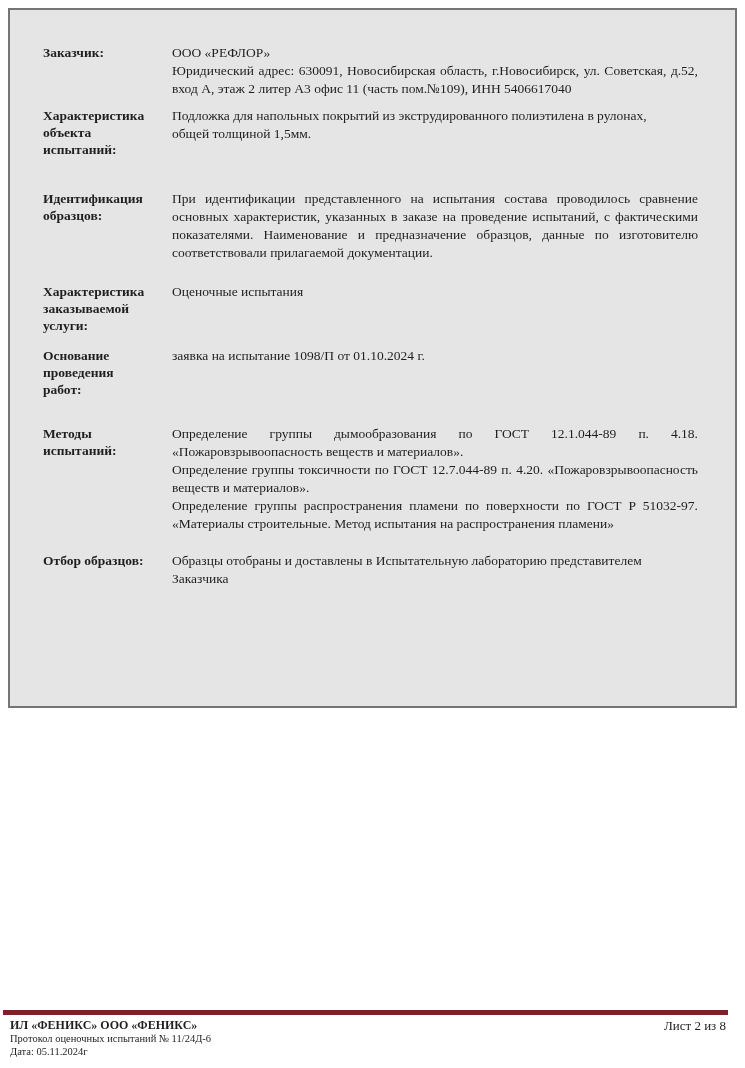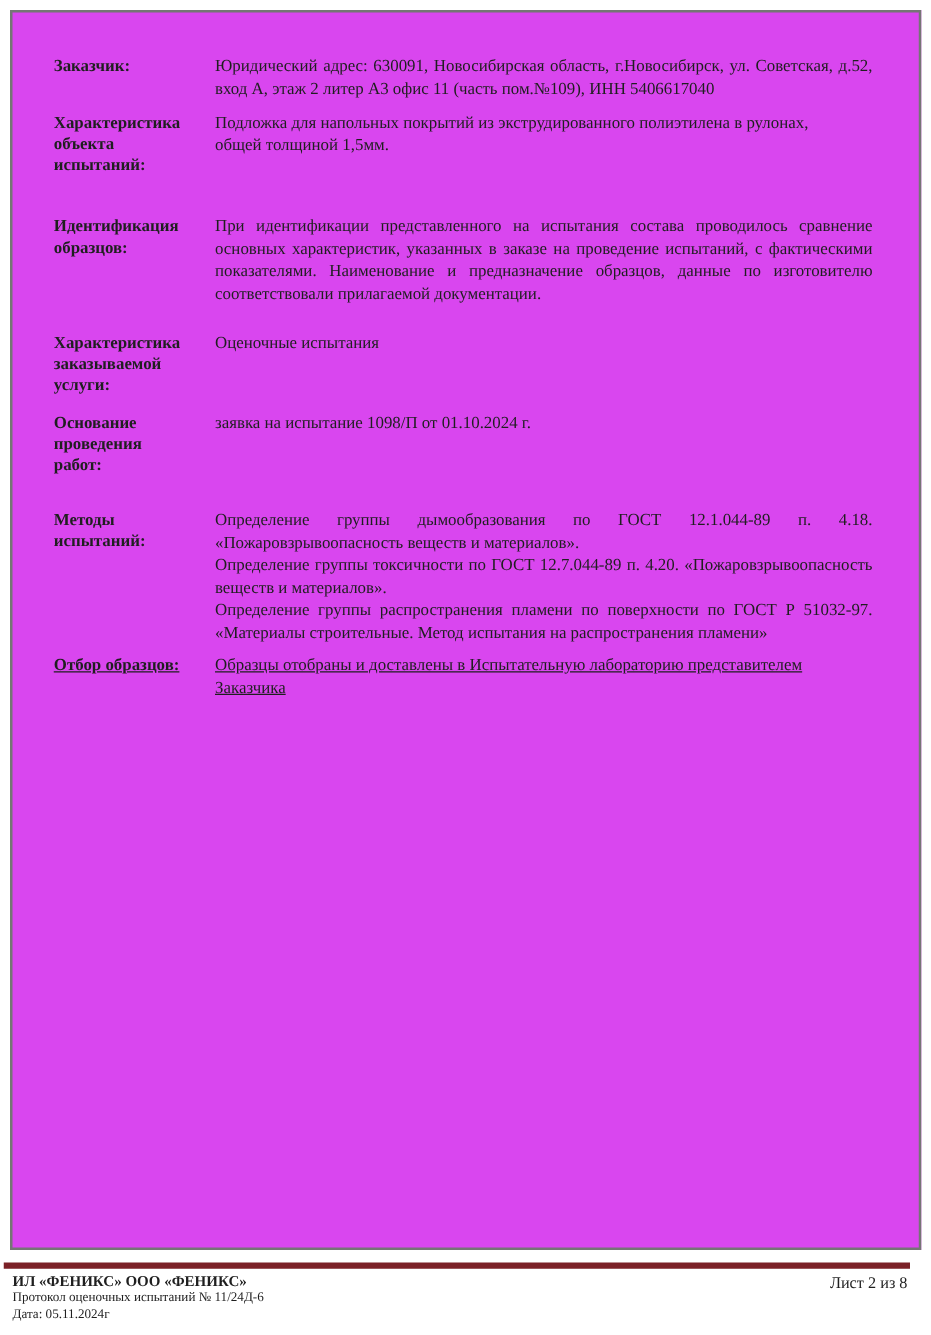--- a/index.html
+++ b/index.html
@@ -11,24 +11,24 @@
     font-family: "Liberation Serif", "DejaVu Serif", serif;
     color: #1f1f1f;
     position: relative;
     overflow: hidden;
   }
   .page-frame {
     position: absolute;
     left: 8px;
     top: 8px;
     width: 729px;
-    height: 992px;
+    height: 700px;
     border: 2px solid #757575;
     box-sizing: border-box;
-    background: #d946ef;
+    background: #e5e5e5;
   }
   .page-inner {
     padding: 34px 37px 0 33px;
   }
   .row {
     display: flex;
     gap: 17px;
   }
   .label {
     width: 112px;
@@ -46,21 +46,21 @@
     margin: 0;
   }
   .just {
     text-align: justify;
   }
   .m-row2 { margin-top: 9px; }
   .m-row3 { margin-top: 32px; }
   .m-row4 { margin-top: 21px; }
   .m-row5 { margin-top: 13px; }
   .m-row6 { margin-top: 27px; }
-  .m-row7 { margin-top: 8px; text-decoration: underline; }
+  .m-row7 { margin-top: 19px; }
   .footer-divider {
     position: absolute;
     left: 3px;
     top: 1010px;
     width: 725px;
     height: 5px;
     background: #7b2127;
   }
   .footer {
     position: absolute;
@@ -86,20 +86,21 @@
 </style>
 </head>
 <body>
 
 <div class="page-frame">
   <div class="page-inner">
 
     <div class="row">
       <div class="label">Заказчик:</div>
       <div class="content">
+        <p>ООО «РЕФЛОР»</p>
         <p class="just">Юридический адрес: 630091, Новосибирская область, г.Новосибирск, ул. Советская, д.52, вход А, этаж 2 литер А3 офис 11 (часть пом.№109), ИНН 5406617040</p>
       </div>
     </div>
 
     <div class="row m-row2">
       <div class="label">Характеристика объекта испытаний:</div>
       <div class="content">
         <p>Подложка для напольных покрытий из экструдированного полиэтилена в рулонах,</p>
         <p>общей толщиной 1,5мм.</p>
       </div>

